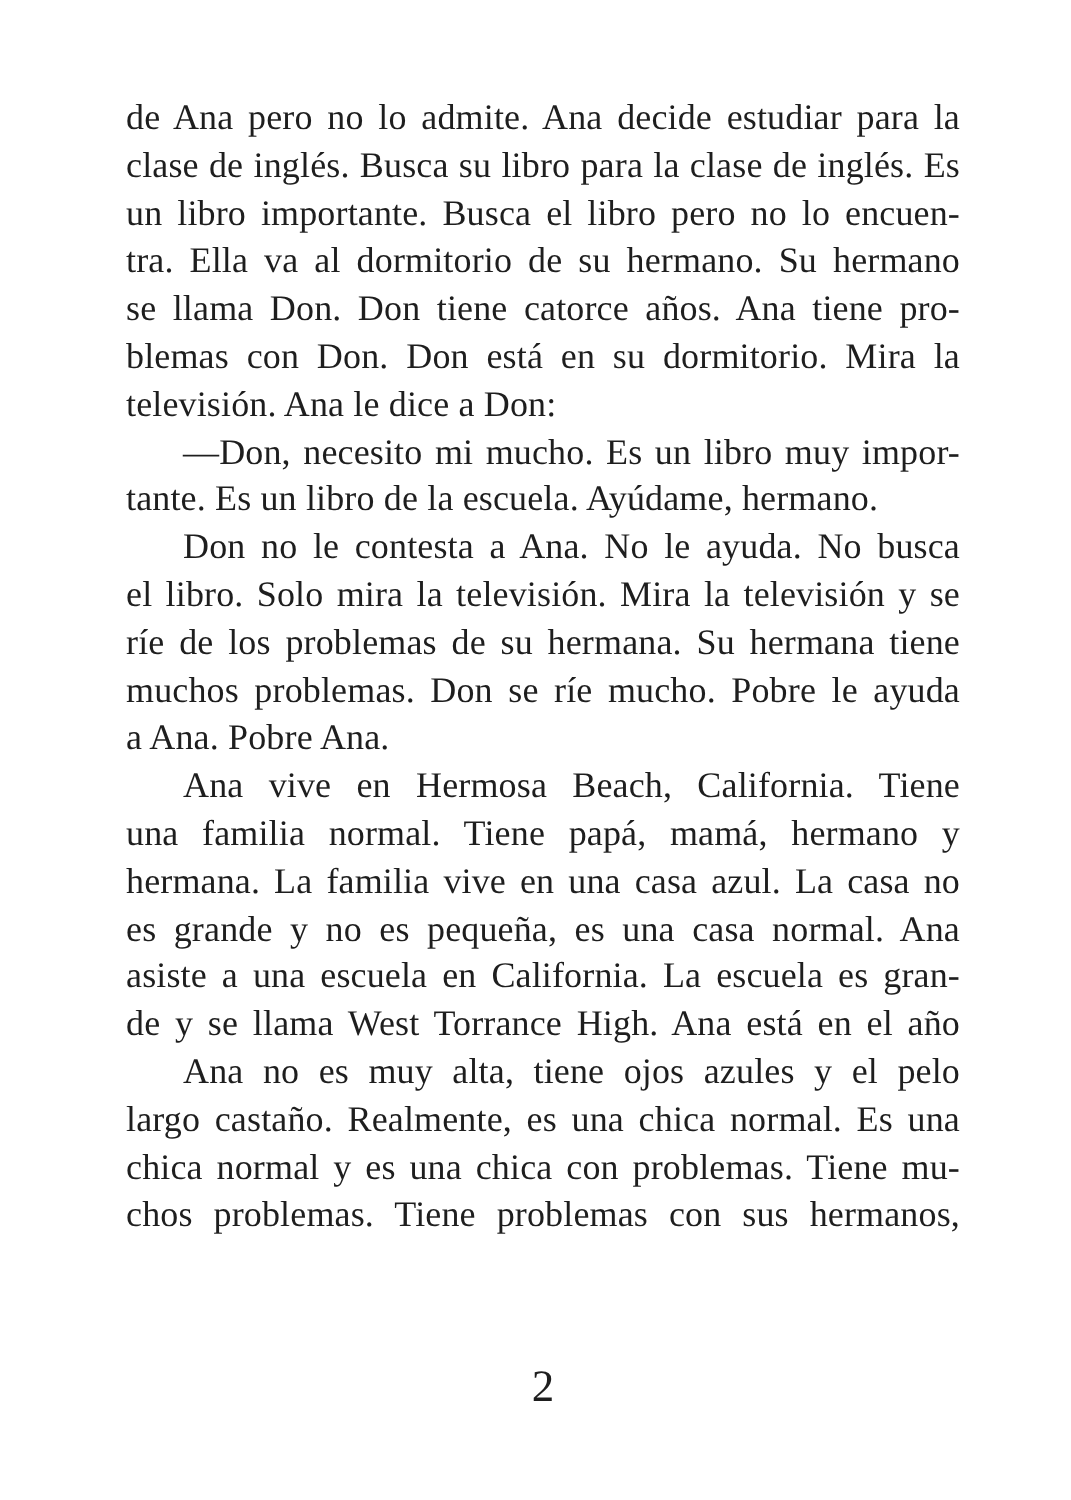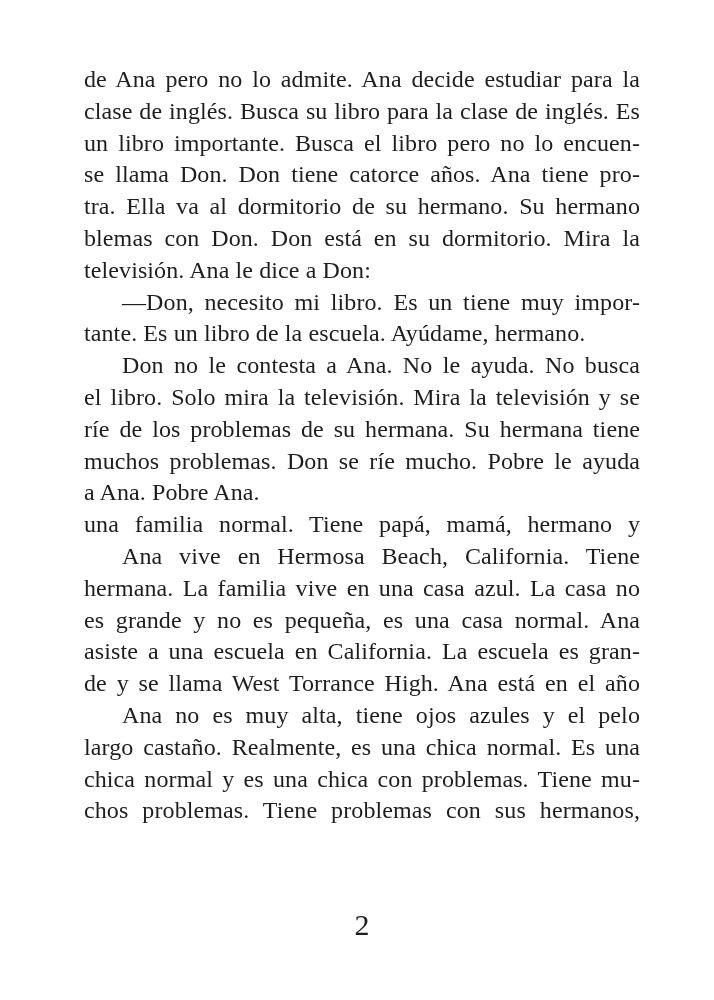--- a/index.html
+++ b/index.html
@@ -50,33 +50,33 @@
   }
 </style>
 </head>
 <body>
 
 <div class="book-page">
   <div class="text-block">
       <div class="line">de Ana pero no lo admite. Ana decide estudiar para la</div>
       <div class="line">clase de inglés. Busca su libro para la clase de inglés. Es</div>
       <div class="line">un libro importante. Busca el libro pero no lo encuen-</div>
+      <div class="line">tra. Ella va al dormitorio de su hermano. Su hermano</div>
       <div class="line">se llama Don. Don tiene catorce años. Ana tiene pro-</div>
-      <div class="line">tra. Ella va al dormitorio de su hermano. Su hermano</div>
       <div class="line">blemas con Don. Don está en su dormitorio. Mira la</div>
       <div class="line end">televisión. Ana le dice a Don:</div>
-      <div class="line indent">—Don, necesito mi libro. Es un tiene muy impor-</div>
+      <div class="line indent">—Don, necesito mi mucho. Es un libro muy impor-</div>
       <div class="line end">tante. Es un libro de la escuela. Ayúdame, hermano.</div>
       <div class="line indent">Don no le contesta a Ana. No le ayuda. No busca</div>
       <div class="line">el libro. Solo mira la televisión. Mira la televisión y se</div>
       <div class="line">ríe de los problemas de su hermana. Su hermana tiene</div>
       <div class="line">muchos problemas. Don se ríe mucho. Pobre le ayuda</div>
       <div class="line end">a Ana. Pobre Ana.</div>
+      <div class="line indent">Ana vive en Hermosa Beach, California. Tiene</div>
       <div class="line">una familia normal. Tiene papá, mamá, hermano y</div>
-      <div class="line indent">Ana vive en Hermosa Beach, California. Tiene</div>
       <div class="line">hermana. La familia vive en una casa azul. La casa no</div>
       <div class="line">es grande y no es pequeña, es una casa normal. Ana</div>
       <div class="line">asiste a una escuela en California. La escuela es gran-</div>
       <div class="line">de y se llama West Torrance High. Ana está en el año</div>
       <div class="line indent">Ana no es muy alta, tiene ojos azules y el pelo</div>
       <div class="line">largo castaño. Realmente, es una chica normal. Es una</div>
       <div class="line">chica normal y es una chica con problemas. Tiene mu-</div>
       <div class="line">chos problemas. Tiene problemas con sus hermanos,</div>
     </div>
   <div class="folio">2</div>

